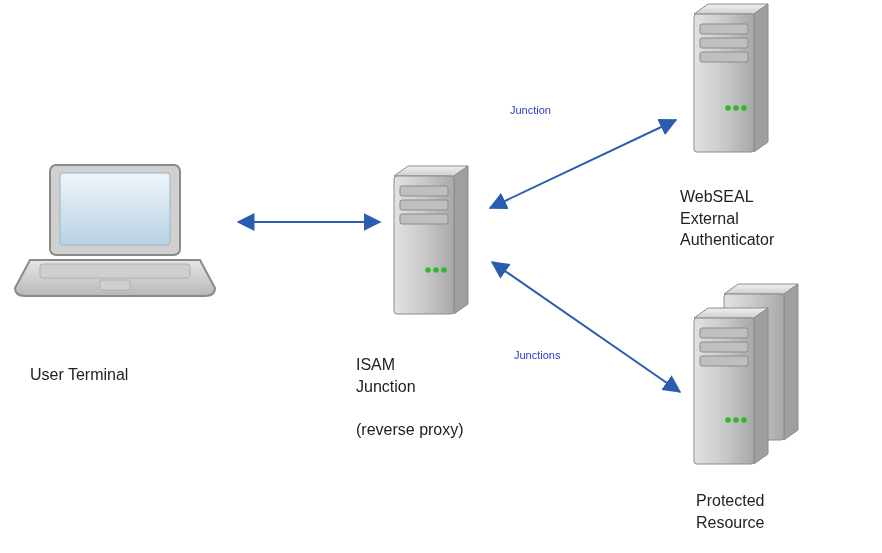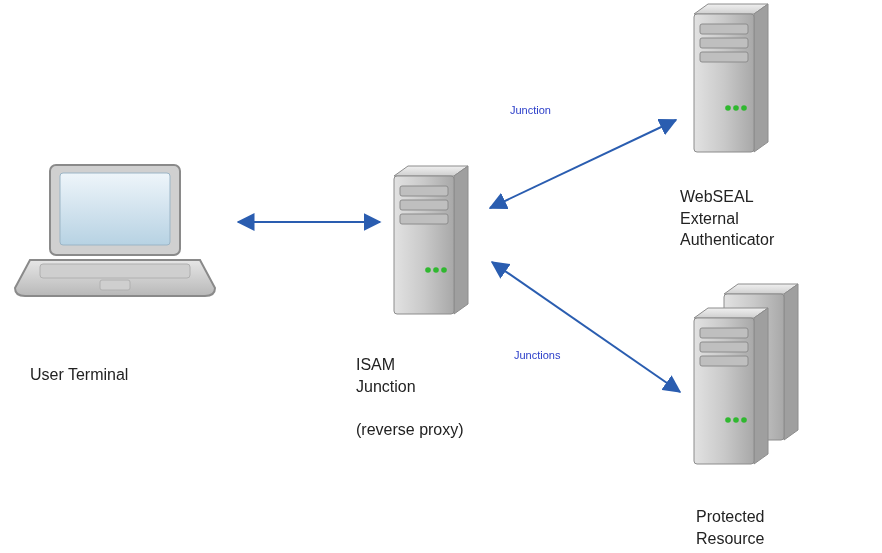--- a/index.html
+++ b/index.html
@@ -166,18 +166,18 @@
 
 <div class="label" style="left:356px; top:354px;">ISAM
 Junction
 
 (reverse proxy)</div>
 
 <div class="label" style="left:680px; top:186px;">WebSEAL
 External
 Authenticator</div>
 
-<div class="label" style="left:696px; top:506px;text-align:center;">Protected
+<div class="label" style="left:696px; top:490px;text-align:center;">Protected
 Resource</div>
 
 <div class="label junction" style="left:510px; top:103px;">Junction</div>
 
 <div class="label junction" style="left:514px; top:348px;">Junctions</div>
 
 </body></html>

